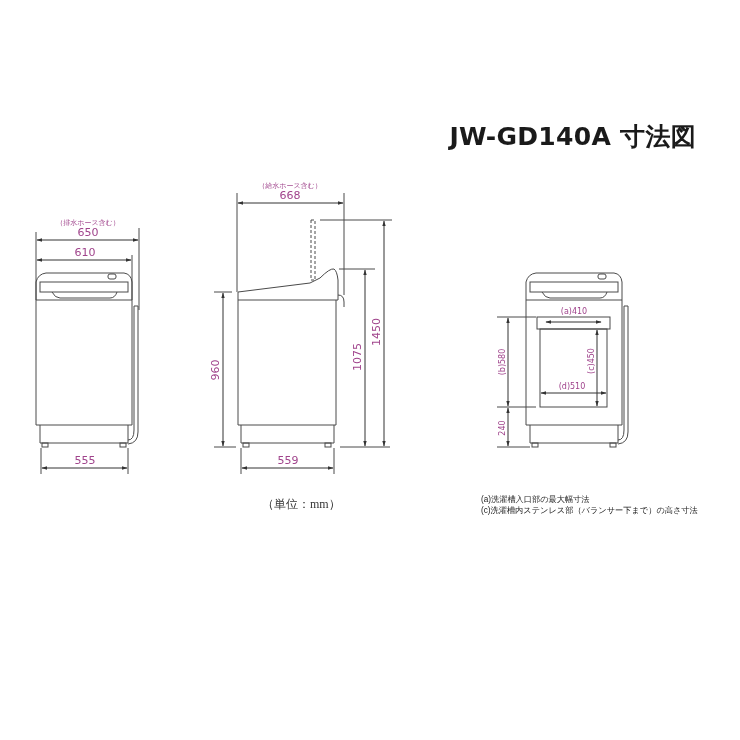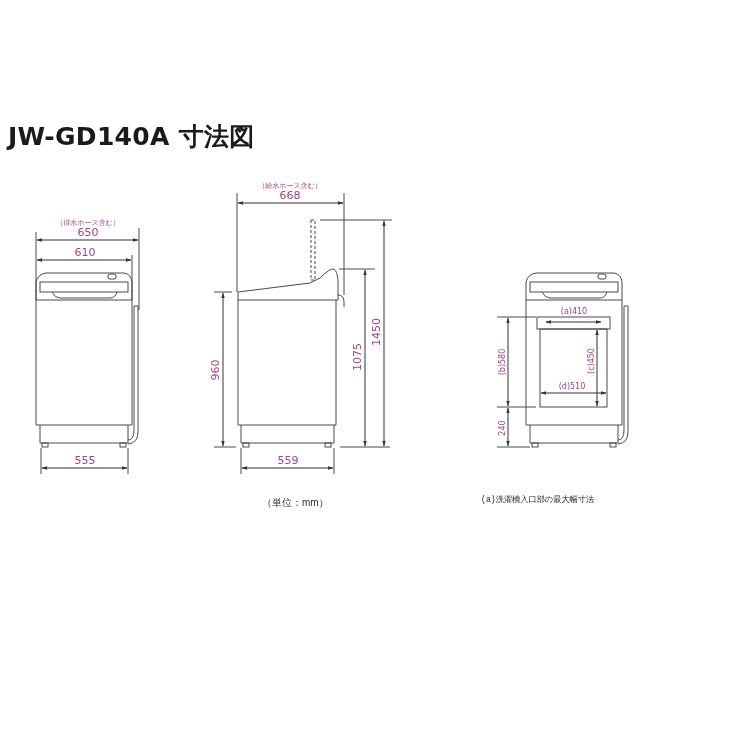--- a/index.html
+++ b/index.html
@@ -1,20 +1,20 @@
 <!DOCTYPE html>
 <html><head>
   <meta charset="utf-8">
   <style>
     html, body { margin: 0; padding: 0; background: #ffffff; }
     body { width: 740px; height: 740px; position: relative; overflow: hidden; font-family: "DejaVu Sans", sans-serif; }
-    #title { position: absolute; left: 8px; width: 680px; top: 120px; text-align: left; font-size: 25px; font-weight: bold; color: #1a1a1a; letter-spacing: 0.3px; font-family: "DejaVu Sans", sans-serif; }
+    #title { position: absolute; left: 16px; width: 680px; top: 120px; text-align: right; font-size: 25px; font-weight: bold; color: #1a1a1a; letter-spacing: 0.3px; font-family: "DejaVu Sans", sans-serif; }
     svg { position: absolute; left: 0; top: 0; }
-    .unit-label { position: absolute; left: 262px; top: 496px; font-size: 10px; color: #333; font-family: Liberation Sans, sans-serif; }
-    .legend { position: absolute; left: 481px; top: 494px; font-size: 8.2px; line-height: 11px; color: #222; font-family: Liberation Mono, monospace; }
+    .unit-label { position: absolute; left: 262px; top: 496px; font-size: 12px; color: #333; font-family: Liberation Serif, serif; }
+    .legend { position: absolute; left: 481px; top: 494px; font-size: 8.2px; line-height: 11px; color: #222; font-family: Liberation Sans, sans-serif; }
     .legend div { white-space: nowrap; }
   </style>
 </head>
 <body>
 
 <div id="title">JW-GD140A 寸法図</div>
 
 <svg width="740" height="740" viewBox="0 0 740 740">
   <defs>
     <marker id="arr" viewBox="0 0 10 10" refX="9" refY="5" markerWidth="6" markerHeight="6" orient="auto-start-reverse">
@@ -146,13 +146,14 @@
     <text transform="translate(594,361) rotate(-90)" font-size="8" text-anchor="middle">(c)450</text>
     <text transform="translate(505,362) rotate(-90)" font-size="8" text-anchor="middle">(b)580</text>
     <text transform="translate(505,428) rotate(-90)" font-size="8" text-anchor="middle">240</text>
   </g>
 </svg>
 
 <div class="unit-label">（単位：mm）</div>
 
 <div class="legend">
   <div>(a)洗濯槽入口部の最大幅寸法</div>
+  <div>(c)洗濯槽内ステンレス部（バランサー下まで）の高さ寸法</div>
 </div>
 
 </body></html>

